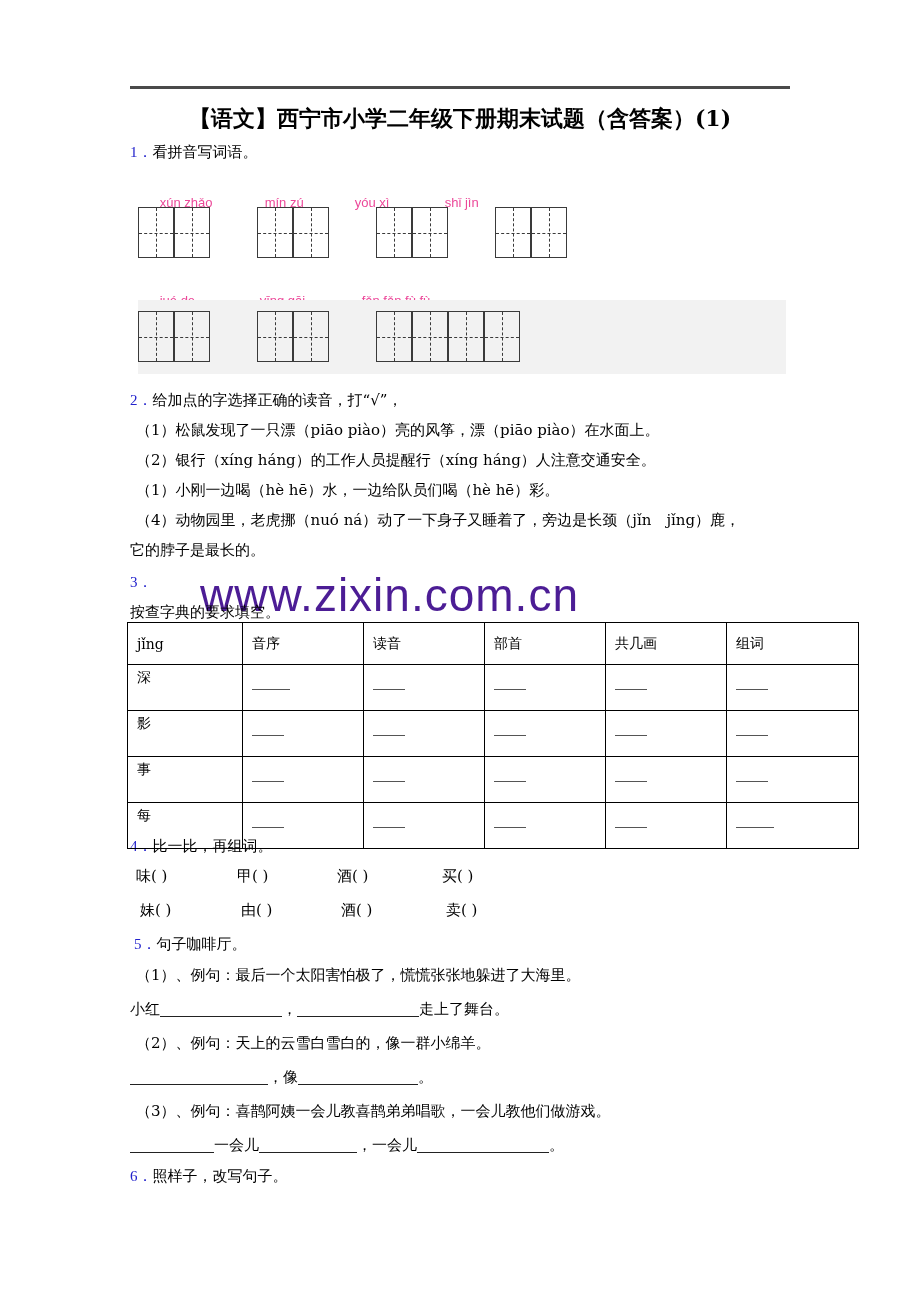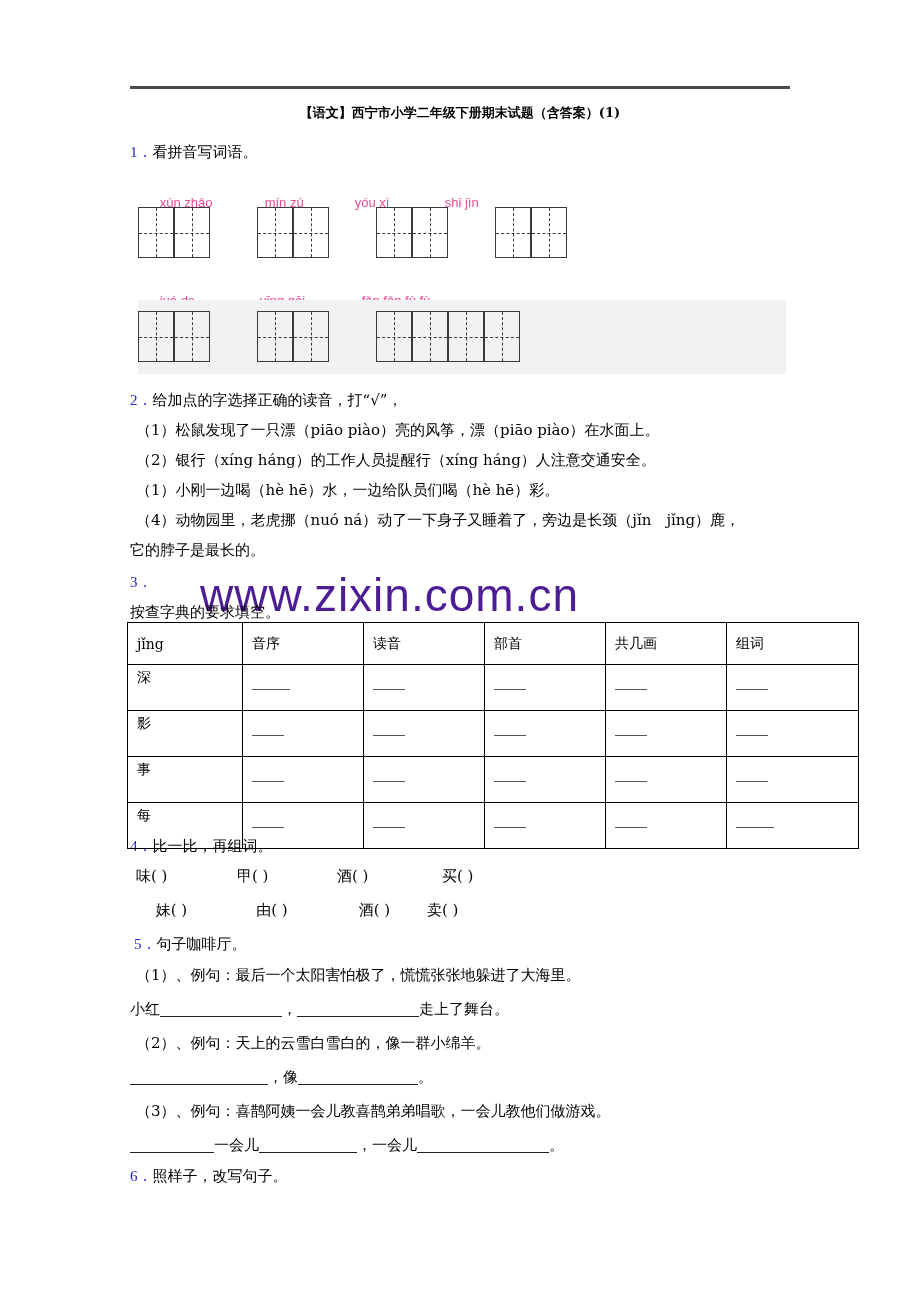--- a/index.html
+++ b/index.html
@@ -57,21 +57,21 @@
     background: #4a4a4a;
   }
 
   
   .doc-title {
     position: absolute;
     left: 130px;
     top: 104px;
     width: 660px;
     text-align: center;
-    font-size: 13px;
+    font-size: 22px;
     font-weight: bold;
     font-family: "DejaVu Serif", "Liberation Serif", serif;
     letter-spacing: 0px;
     white-space: nowrap;
   }
 
   
   .q-line {
     position: absolute;
     font-size: 15px;
@@ -296,21 +296,21 @@
       </tr>
     </tbody>
       </table>
 
     <div class="q-line" style="left:130px; top:832px;">
       <span class="qnum">4．</span><span>比一比，再组词。</span>
     </div>
     <div class="q-line" style="left:136px; top:862px;">
       <span style="display:inline-block;width:101px">味(    )</span><span style="display:inline-block;width:100px">甲(    )</span><span style="display:inline-block;width:105px">酒(    )</span><span>买(    )</span>
     </div>
-    <div class="q-line" style="left:121px; top:896px;text-align:center;">
+    <div class="q-line" style="left:140px; top:896px;">
       <span style="display:inline-block;width:101px">妹(    )</span><span style="display:inline-block;width:100px">由(    )</span><span style="display:inline-block;width:105px">酒(    )</span><span>卖(    )</span>
     </div>
 
     <div class="q-line" style="left:134px; top:930px;">
       <span class="qnum">5．</span><span>句子咖啡厅。</span>
     </div>
 
     <div class="q-line" style="left:136px; top:961px;">（1）、例句：最后一个太阳害怕极了，慌慌张张地躲进了大海里。</div>
     <div class="q-line" style="left:130px; top:995px;">
       <span>小红</span><span class="ul" style="width:122px"></span><span>，</span><span class="ul" style="width:122px"></span><span>走上了舞台。</span>

